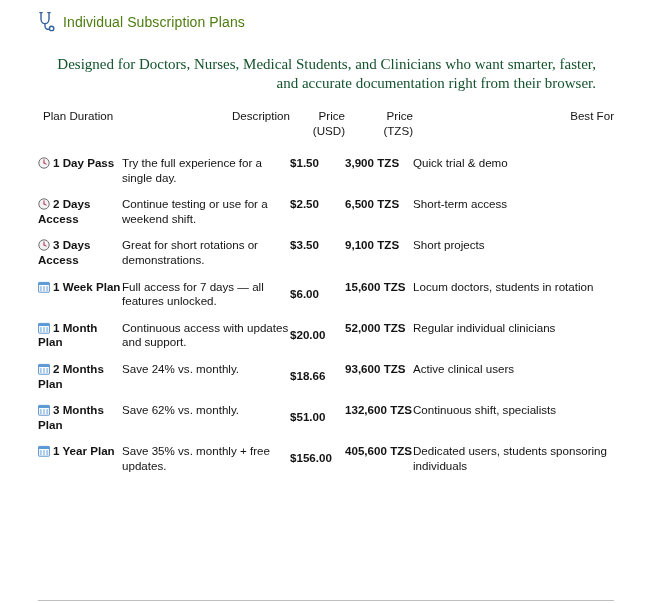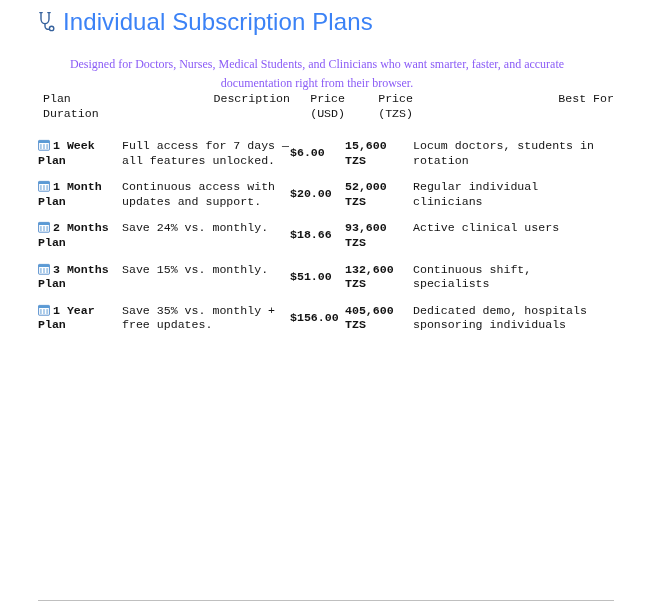--- a/index.html
+++ b/index.html
@@ -31,46 +31,46 @@
     height: 28px;
   }
   .heading-icon {
     width: 18px;
     height: 22px;
     flex: 0 0 18px;
     display: block;
   }
   .heading-title {
     font-family: "Liberation Sans", sans-serif;
-    font-size: 24px;
+    font-size: 14px;
     font-weight: 400;
-    color: #3b82f6;
+    color: #4d7c0f;
     letter-spacing: 0.1px;
     white-space: nowrap;
     line-height: 22px;
   }
 
   
   .intro {
     margin: 19px 0 0 38px;
     width: 558px;
     font-family: "Liberation Serif", serif;
-    font-size: 12px;
+    font-size: 15px;
     line-height: 18.5px;
-    color: #8b5cf6;
-    text-align: center;
+    color: #14532d;
+    text-align: right;
   }
 
   
   .plan-table {
-    margin: 0 0 0 38px;
+    margin: 17px 0 0 38px;
     width: 576px;
     border-collapse: collapse;
     table-layout: fixed;
-    font-family: Liberation Mono, monospace;
+    font-family: Liberation Sans, sans-serif;
   }
   .plan-table col.c-dur  { width: 84px; }
   .plan-table col.c-desc { width: 168px; }
   .plan-table col.c-usd  { width: 55px; }
   .plan-table col.c-tzs  { width: 68px; }
   .plan-table col.c-best { width: 201px; }
 
   .plan-table th {
     font-size: 11.6px;
     font-weight: 400;
@@ -174,20 +174,50 @@
           <span>(USD)</span>
         </th>
         <th>
           <span>Price</span><br>
           <span>(TZS)</span>
         </th>
         <th>Best For</th>
       </tr>
     </thead>
     <tbody>
+        <tr class="short">
+          <td class="cell-duration"><span class="dur-icon"><svg viewBox="0 0 12 12" width="12" height="12" aria-hidden="true">
+                <circle cx="6" cy="6" r="5.2" fill="#f2f2f2" stroke="#6f6f6f" stroke-width="1"></circle>
+                <path d="M6 6 L6 2.8 M6 6 L8.1 7" stroke="#b03050" stroke-width="1" stroke-linecap="round" fill="none"></path>
+              </svg></span><span>1 Day Pass</span></td>
+          <td class="cell-desc">Try the full experience for a single day.</td>
+          <td class="cell-usd">$1.50</td>
+          <td class="cell-tzs">3,900 TZS</td>
+          <td class="cell-best">Quick trial &amp; demo</td>
+        </tr>
+        <tr class="short">
+          <td class="cell-duration"><span class="dur-icon"><svg viewBox="0 0 12 12" width="12" height="12" aria-hidden="true">
+                <circle cx="6" cy="6" r="5.2" fill="#f2f2f2" stroke="#6f6f6f" stroke-width="1"></circle>
+                <path d="M6 6 L6 2.8 M6 6 L8.1 7" stroke="#b03050" stroke-width="1" stroke-linecap="round" fill="none"></path>
+              </svg></span><span>2 Days Access</span></td>
+          <td class="cell-desc">Continue testing or use for a weekend shift.</td>
+          <td class="cell-usd">$2.50</td>
+          <td class="cell-tzs">6,500 TZS</td>
+          <td class="cell-best">Short-term access</td>
+        </tr>
+        <tr class="short">
+          <td class="cell-duration"><span class="dur-icon"><svg viewBox="0 0 12 12" width="12" height="12" aria-hidden="true">
+                <circle cx="6" cy="6" r="5.2" fill="#f2f2f2" stroke="#6f6f6f" stroke-width="1"></circle>
+                <path d="M6 6 L6 2.8 M6 6 L8.1 7" stroke="#b03050" stroke-width="1" stroke-linecap="round" fill="none"></path>
+              </svg></span><span>3 Days Access</span></td>
+          <td class="cell-desc">Great for short rotations or demonstrations.</td>
+          <td class="cell-usd">$3.50</td>
+          <td class="cell-tzs">9,100 TZS</td>
+          <td class="cell-best">Short projects</td>
+        </tr>
         <tr class="tall">
           <td class="cell-duration"><span class="dur-icon"><svg viewBox="0 0 12 12" width="12" height="12" aria-hidden="true">
                 <rect x="0.6" y="1.4" width="10.8" height="9.8" rx="0.6" fill="#ffffff" stroke="#4a86c8" stroke-width="0.9"></rect>
                 <rect x="0.6" y="1.4" width="10.8" height="2.6" rx="0.6" fill="#5b9bd5"></rect>
                 <rect x="2.1" y="5.1" width="1.6" height="5" fill="#9dc3e6"></rect>
                 <rect x="5.2" y="5.1" width="1.6" height="5" fill="#9dc3e6"></rect>
                 <rect x="8.3" y="5.1" width="1.6" height="5" fill="#9dc3e6"></rect>
               </svg></span><span>1 Week Plan</span></td>
           <td class="cell-desc">Full access for 7 days — all features unlocked.</td>
           <td class="cell-usd">$6.00</td>
@@ -221,35 +251,35 @@
           <td class="cell-best">Active clinical users</td>
         </tr>
         <tr class="tall">
           <td class="cell-duration"><span class="dur-icon"><svg viewBox="0 0 12 12" width="12" height="12" aria-hidden="true">
                 <rect x="0.6" y="1.4" width="10.8" height="9.8" rx="0.6" fill="#ffffff" stroke="#4a86c8" stroke-width="0.9"></rect>
                 <rect x="0.6" y="1.4" width="10.8" height="2.6" rx="0.6" fill="#5b9bd5"></rect>
                 <rect x="2.1" y="5.1" width="1.6" height="5" fill="#9dc3e6"></rect>
                 <rect x="5.2" y="5.1" width="1.6" height="5" fill="#9dc3e6"></rect>
                 <rect x="8.3" y="5.1" width="1.6" height="5" fill="#9dc3e6"></rect>
               </svg></span><span>3 Months Plan</span></td>
-          <td class="cell-desc">Save 15% vs. monthly.</td>
+          <td class="cell-desc">Save 62% vs. monthly.</td>
           <td class="cell-usd">$51.00</td>
           <td class="cell-tzs">132,600 TZS</td>
           <td class="cell-best">Continuous shift, specialists</td>
         </tr>
         <tr class="tall">
           <td class="cell-duration"><span class="dur-icon"><svg viewBox="0 0 12 12" width="12" height="12" aria-hidden="true">
                 <rect x="0.6" y="1.4" width="10.8" height="9.8" rx="0.6" fill="#ffffff" stroke="#4a86c8" stroke-width="0.9"></rect>
                 <rect x="0.6" y="1.4" width="10.8" height="2.6" rx="0.6" fill="#5b9bd5"></rect>
                 <rect x="2.1" y="5.1" width="1.6" height="5" fill="#9dc3e6"></rect>
                 <rect x="5.2" y="5.1" width="1.6" height="5" fill="#9dc3e6"></rect>
                 <rect x="8.3" y="5.1" width="1.6" height="5" fill="#9dc3e6"></rect>
               </svg></span><span>1 Year Plan</span></td>
           <td class="cell-desc">Save 35% vs. monthly + free updates.</td>
           <td class="cell-usd">$156.00</td>
           <td class="cell-tzs">405,600 TZS</td>
-          <td class="cell-best">Dedicated demo, hospitals sponsoring individuals</td>
+          <td class="cell-best">Dedicated users, students sponsoring individuals</td>
         </tr>
       </tbody>
   </table>
 
   <div class="bottom-rule"></div>
 </div>
 
 </body></html>

